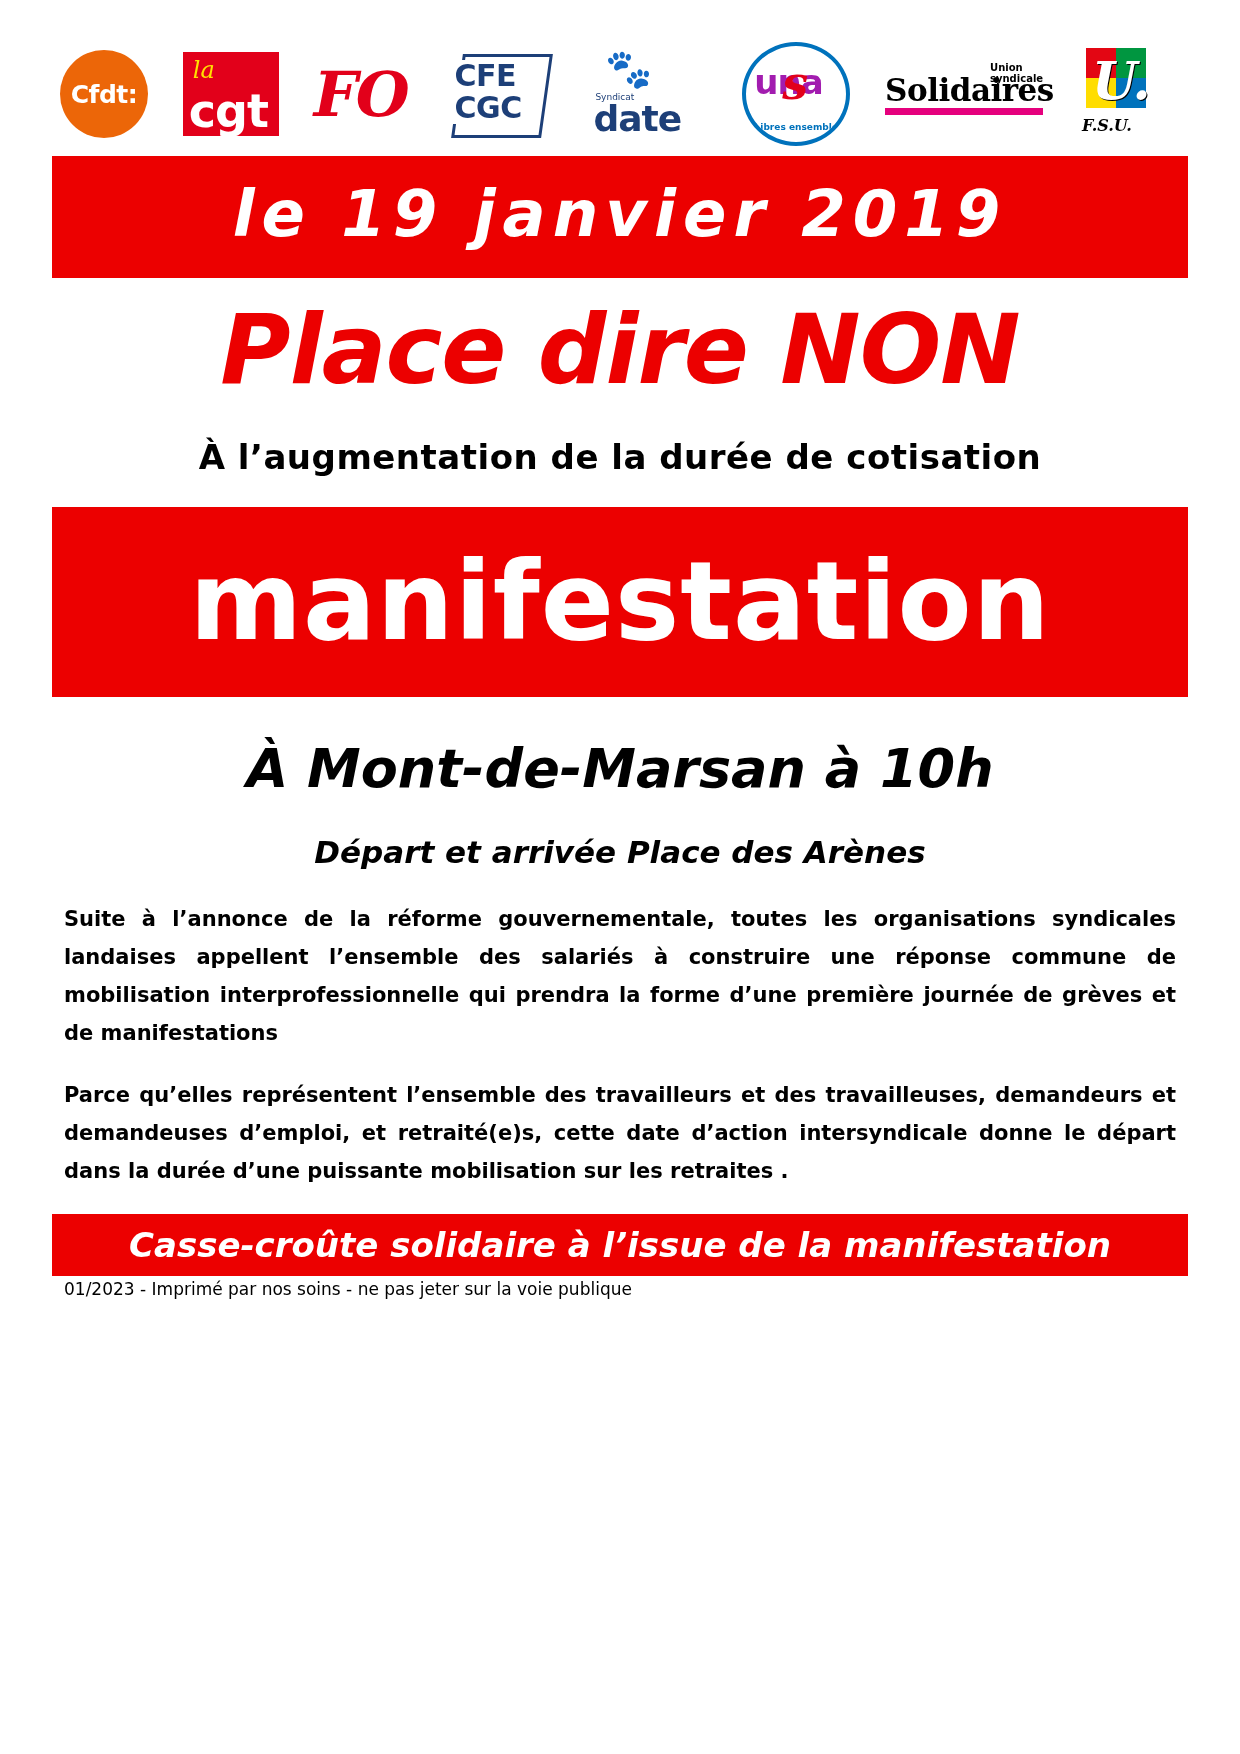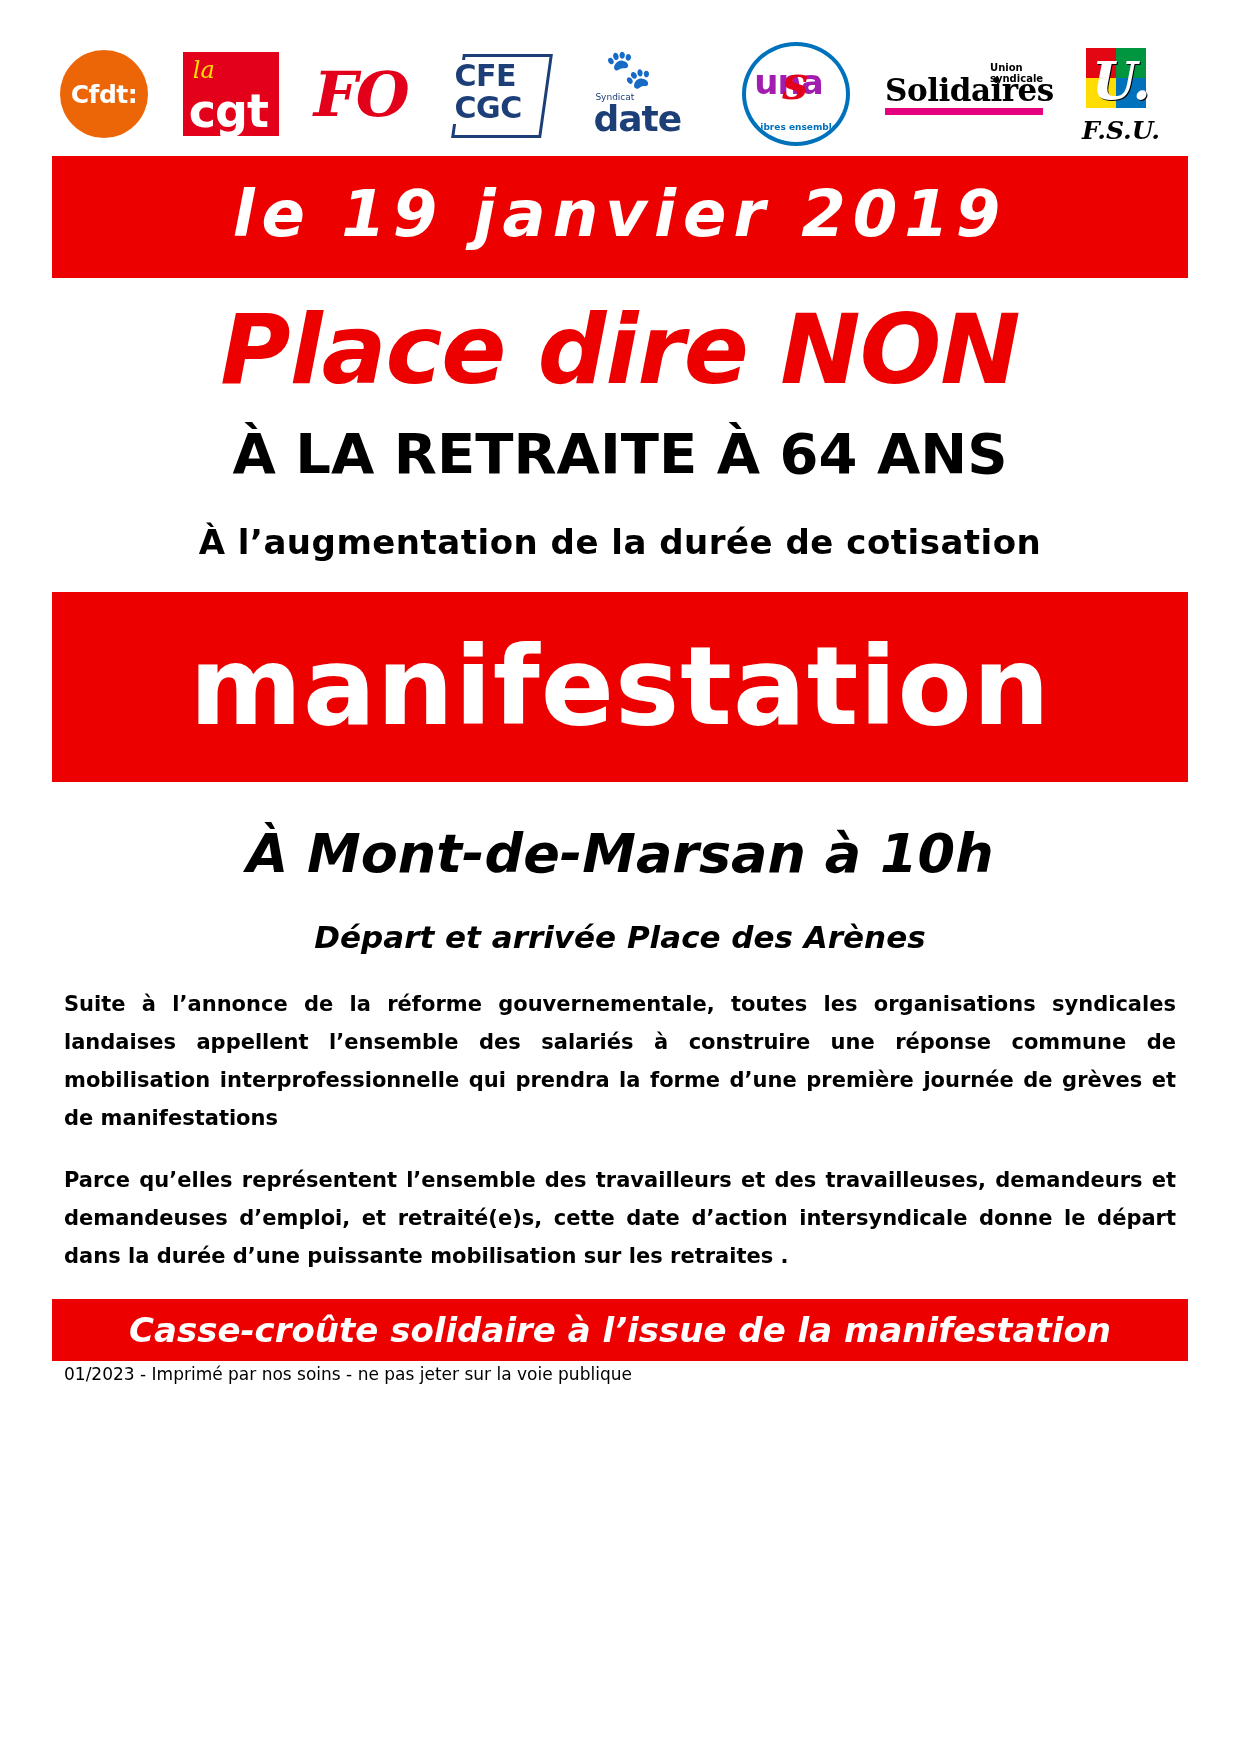--- a/index.html
+++ b/index.html
@@ -231,21 +231,21 @@
     font-size: 52px;
     color: #ffffff;
     text-shadow: 1px 1px 0 #000;
   }
   .logo-fsu .fsu-txt {
     position: absolute;
     left: 2px; top: 72px;
     font-family: "DejaVu Serif", serif;
     font-style: italic;
     font-weight: bold;
-    font-size: 25px;
+    font-size: 16px;
     color: #000000;
   }
 
   
   .band-red {
     background: #ec0000;
     color: #ffffff;
     box-sizing: border-box;
   }
   .date-band {
@@ -409,21 +409,20 @@
       <span class="u">U.</span>
       <span class="fsu-txt">F.S.U.</span>
     </div>
 
   </div>
 
   <div class="band-red date-band">le 19 janvier 2019</div>
 
   <div class="headline">Place dire NON</div>
 
-  <div class="subhead1">À LA RETRAITE À 64 ANS</div>
 
   <div class="subhead2">À l’augmentation de la durée de cotisation</div>
 
   <div class="band-red manif-band">manifestation</div>
 
   <div class="place">À Mont-de-Marsan à 10h</div>
 
   <div class="place-sub">Départ et arrivée Place des Arènes</div>
 
   <div class="body-text">

